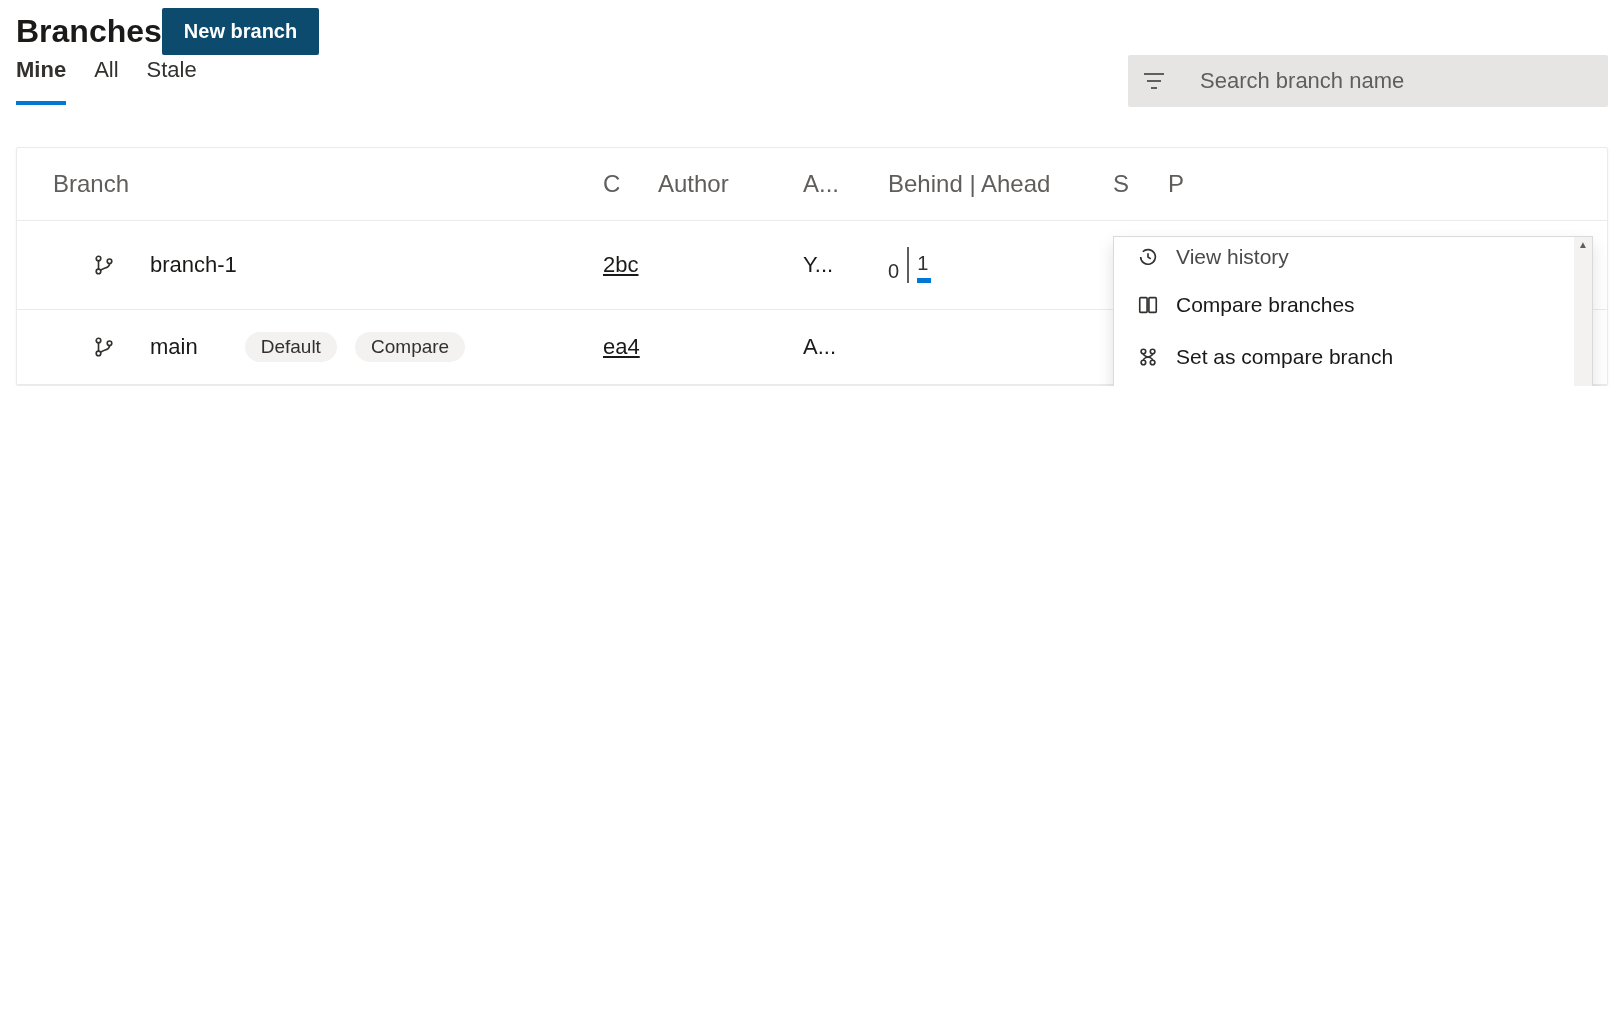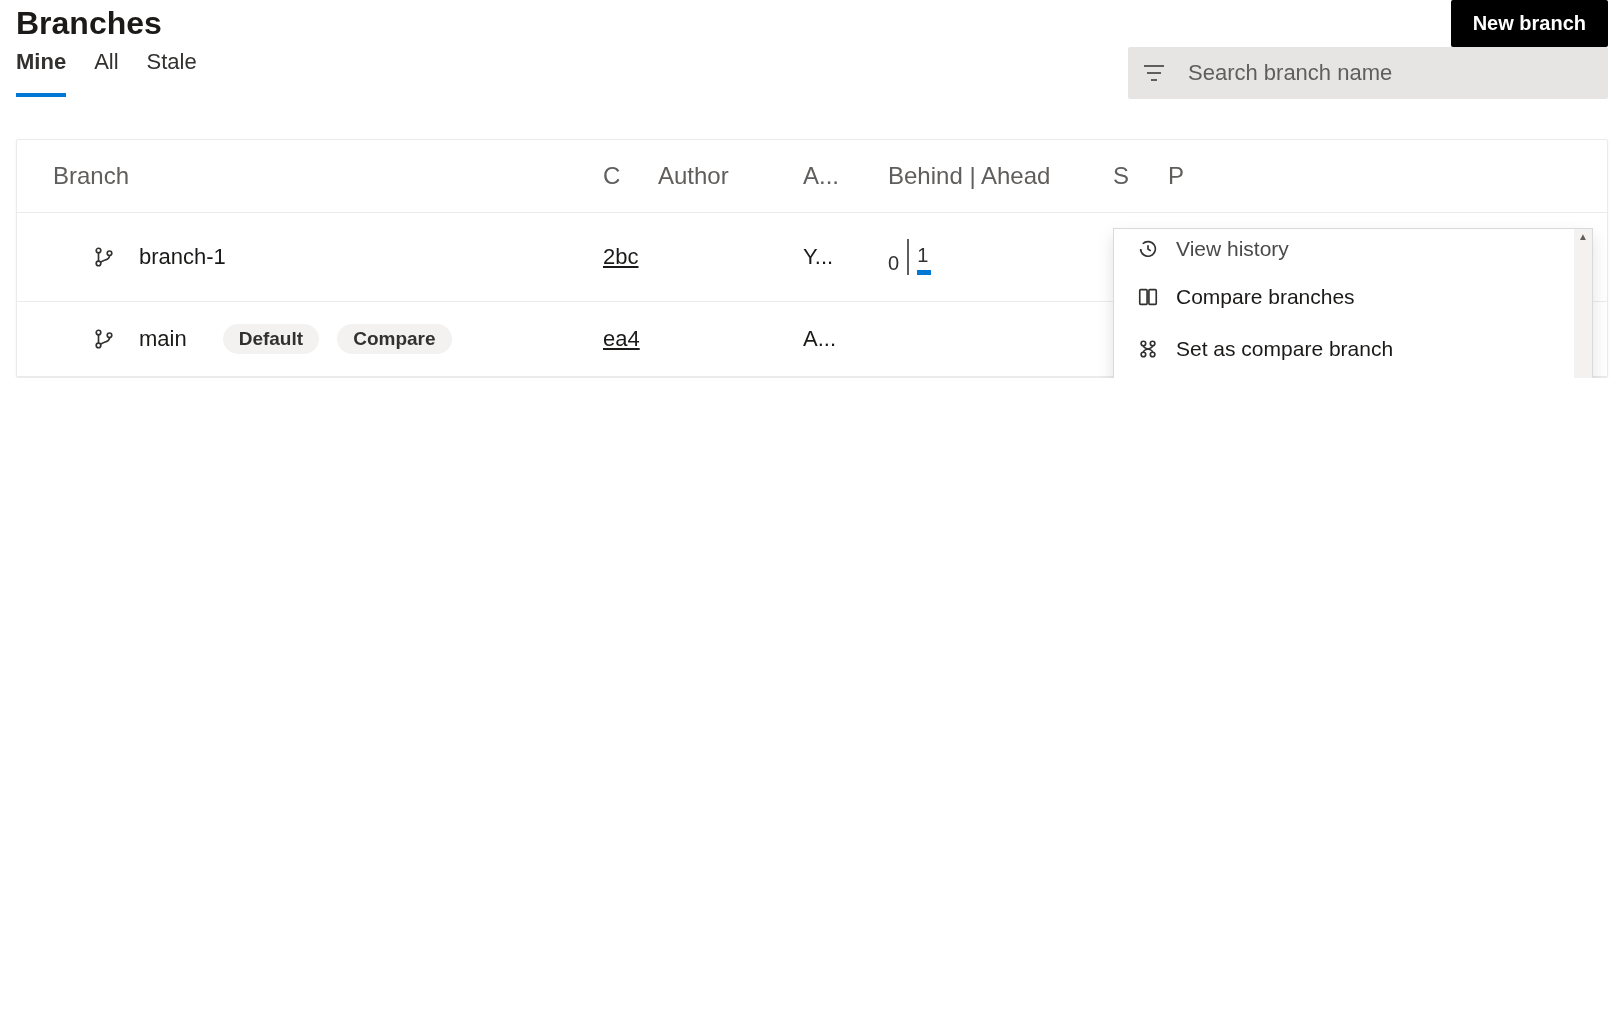--- a/index.html
+++ b/index.html
@@ -8,30 +8,30 @@
       padding: 0;
     }
     body {
       font-family: "Segoe UI", -apple-system, BlinkMacSystemFont, sans-serif;
       background: #ffffff;
       color: #323130;
       padding: 0 16px;
     }
     .header-row {
       display: flex;
-      justify-content: space-between;
-      align-items: center;
+      align-items: center;
+      padding-top: 8px;
     }
     .page-title {
       font-size: 32px;
       font-weight: 700;
       color: #1b1a19;
     }
     .new-branch-btn {
-      background: #000000;
+      background: #0c4a6e;
       color: #ffffff;
       border: none;
       padding: 12px 22px;
       font-size: 20px;
       font-weight: 600;
       border-radius: 2px;
       cursor: pointer;
     }
     .tabs-row {
       display: flex;
@@ -54,21 +54,21 @@
       border-bottom-color: #0078d4;
     }
     .search-box {
       display: flex;
       align-items: center;
       background: #e6e5e4;
       border-radius: 2px;
       width: 480px;
       height: 52px;
       padding: 0 16px;
-      gap: 24px;
+      gap: 36px;
     }
     .search-input {
       border: none;
       background: transparent;
       font-size: 22px;
       color: #605e5c;
       outline: none;
       flex: 1;
     }
     .search-input::placeholder {
@@ -109,38 +109,37 @@
       border-bottom: 1px solid #edebe9;
       font-size: 22px;
       color: #1b1a19;
     }
     .table-row:last-child {
       border-bottom: none;
     }
     .branch-cell {
       display: flex;
       align-items: center;
-      gap: 24px;
+      gap: 35px;
       padding-left: 40px;
       text-align: center;
     }
     .branch-icon {
       width: 22px;
       height: 22px;
       display: inline-block;
     }
     .pill {
       display: inline-block;
       background: #f3f2f1;
       color: #323130;
       font-size: 19px;
       padding: 4px 16px;
       border-radius: 20px;
       margin-left: 12px;
-      font-weight: bold;
     }
     .commit-link {
       text-decoration: underline;
       color: #1b1a19;
       cursor: pointer;
     }
     .behind-ahead {
       display: inline-flex;
       align-items: flex-end;
       gap: 8px;

